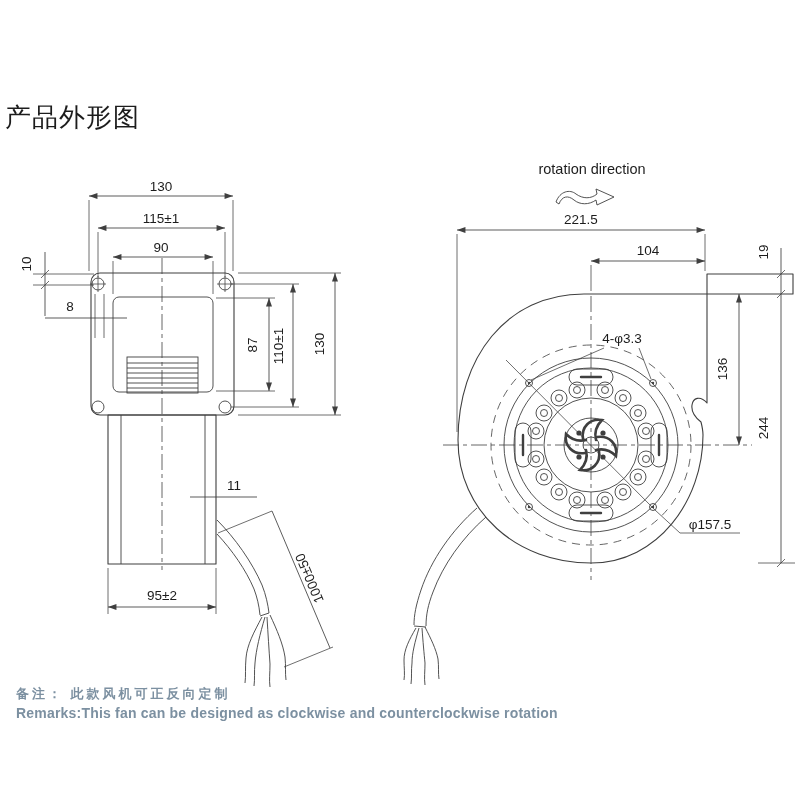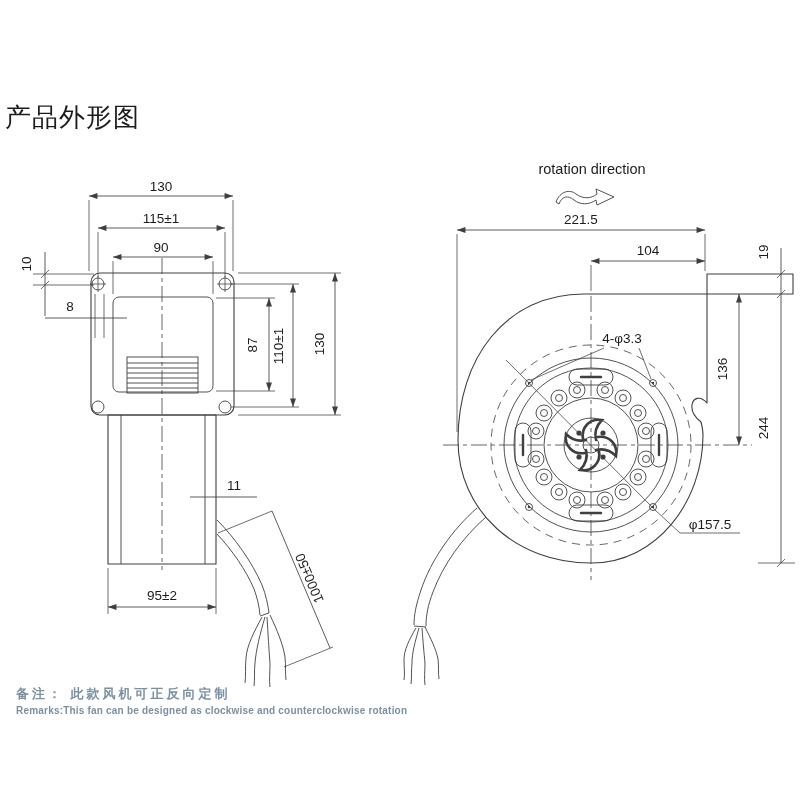--- a/index.html
+++ b/index.html
@@ -23,21 +23,21 @@
   .dash{stroke:var(--line);fill:none;stroke-width:0.8;stroke-dasharray:8 6;}
   .thick{stroke:var(--line);fill:none;stroke-width:2.6;stroke-linecap:round;}
   .slit{stroke:var(--line);fill:none;stroke-width:2.4;stroke-linecap:round;}
   .dot{fill:var(--line);stroke:none;}
   .txt{fill:var(--text);font-family:"Liberation Sans",sans-serif;font-size:13.5px;}
   .mid{text-anchor:middle;}
   .arrowfill{fill:var(--line);}
   .white{fill:#fff;}
   .remarks{position:absolute;left:16px;top:685px;color:var(--remark);}
   .remarks-zh{font-size:13px;font-weight:bold;letter-spacing:3px;}
-  .remarks-en{font-size:10px;font-weight:600;margin-top:2px;letter-spacing:0.2px;}
+  .remarks-en{font-size:14px;font-weight:600;margin-top:2px;letter-spacing:0.2px;}
 </style>
 </head>
 <body>
 
 <div class="page">
 
   <div class="title">产品外形图</div>
 
   <svg class="drawing" width="800" height="800" viewBox="0 0 800 800" xmlns="http://www.w3.org/2000/svg">
     <defs>

